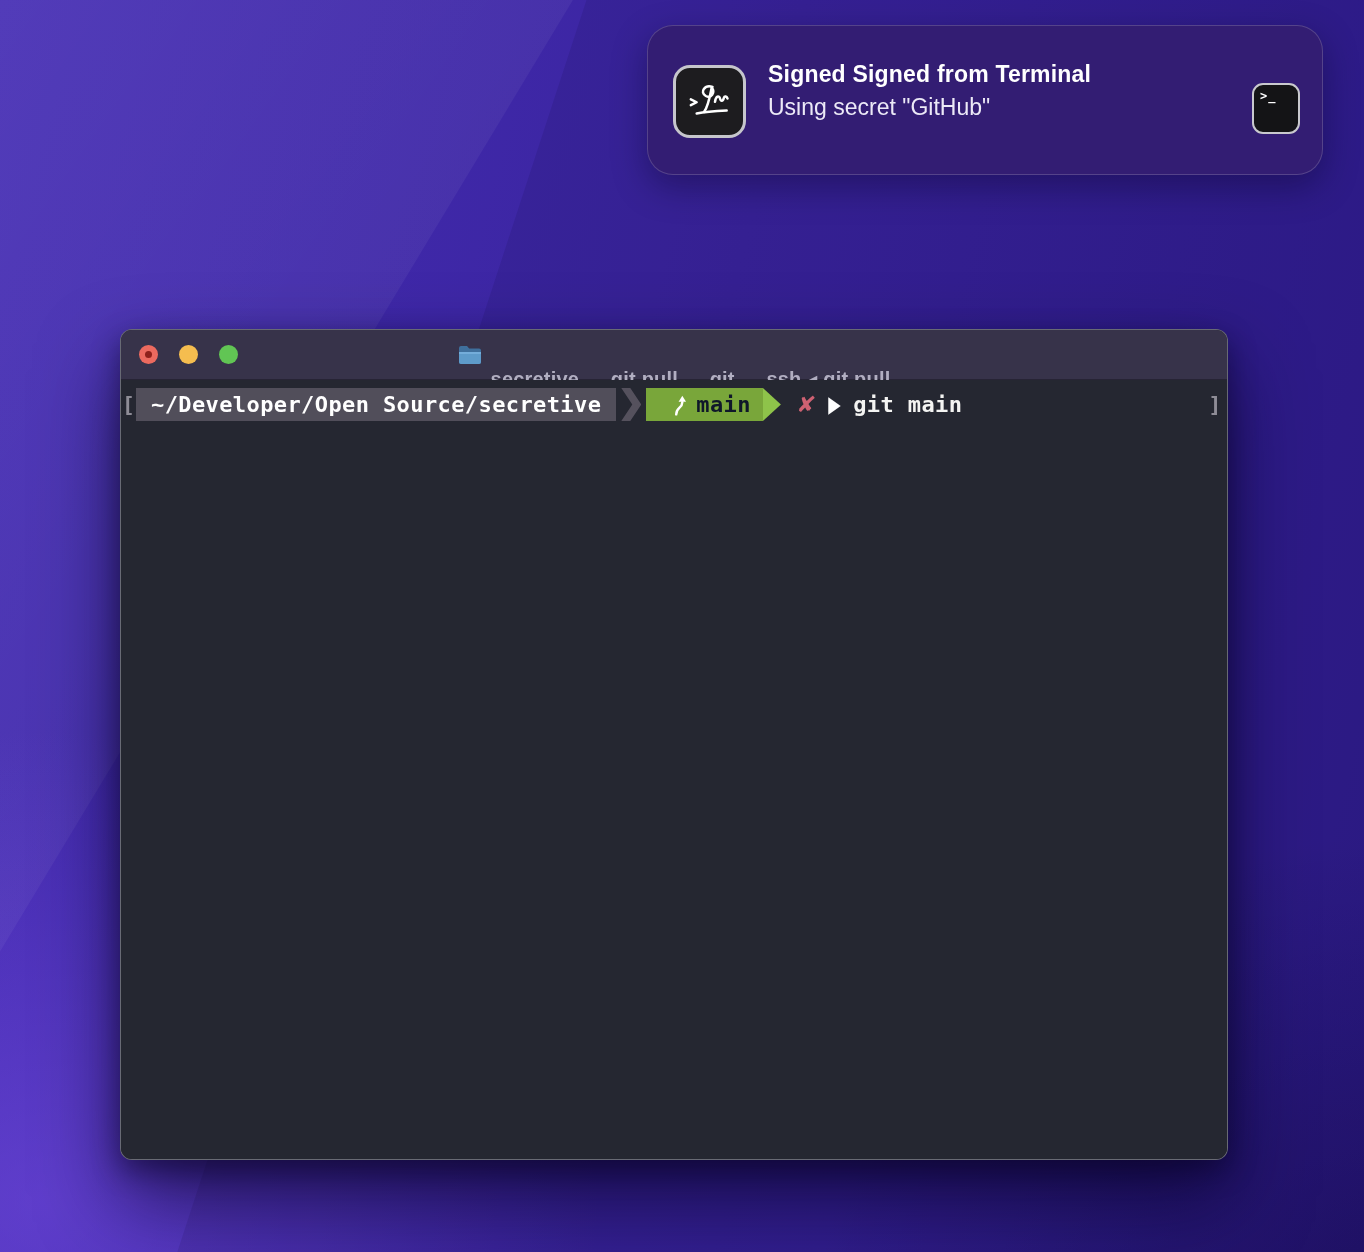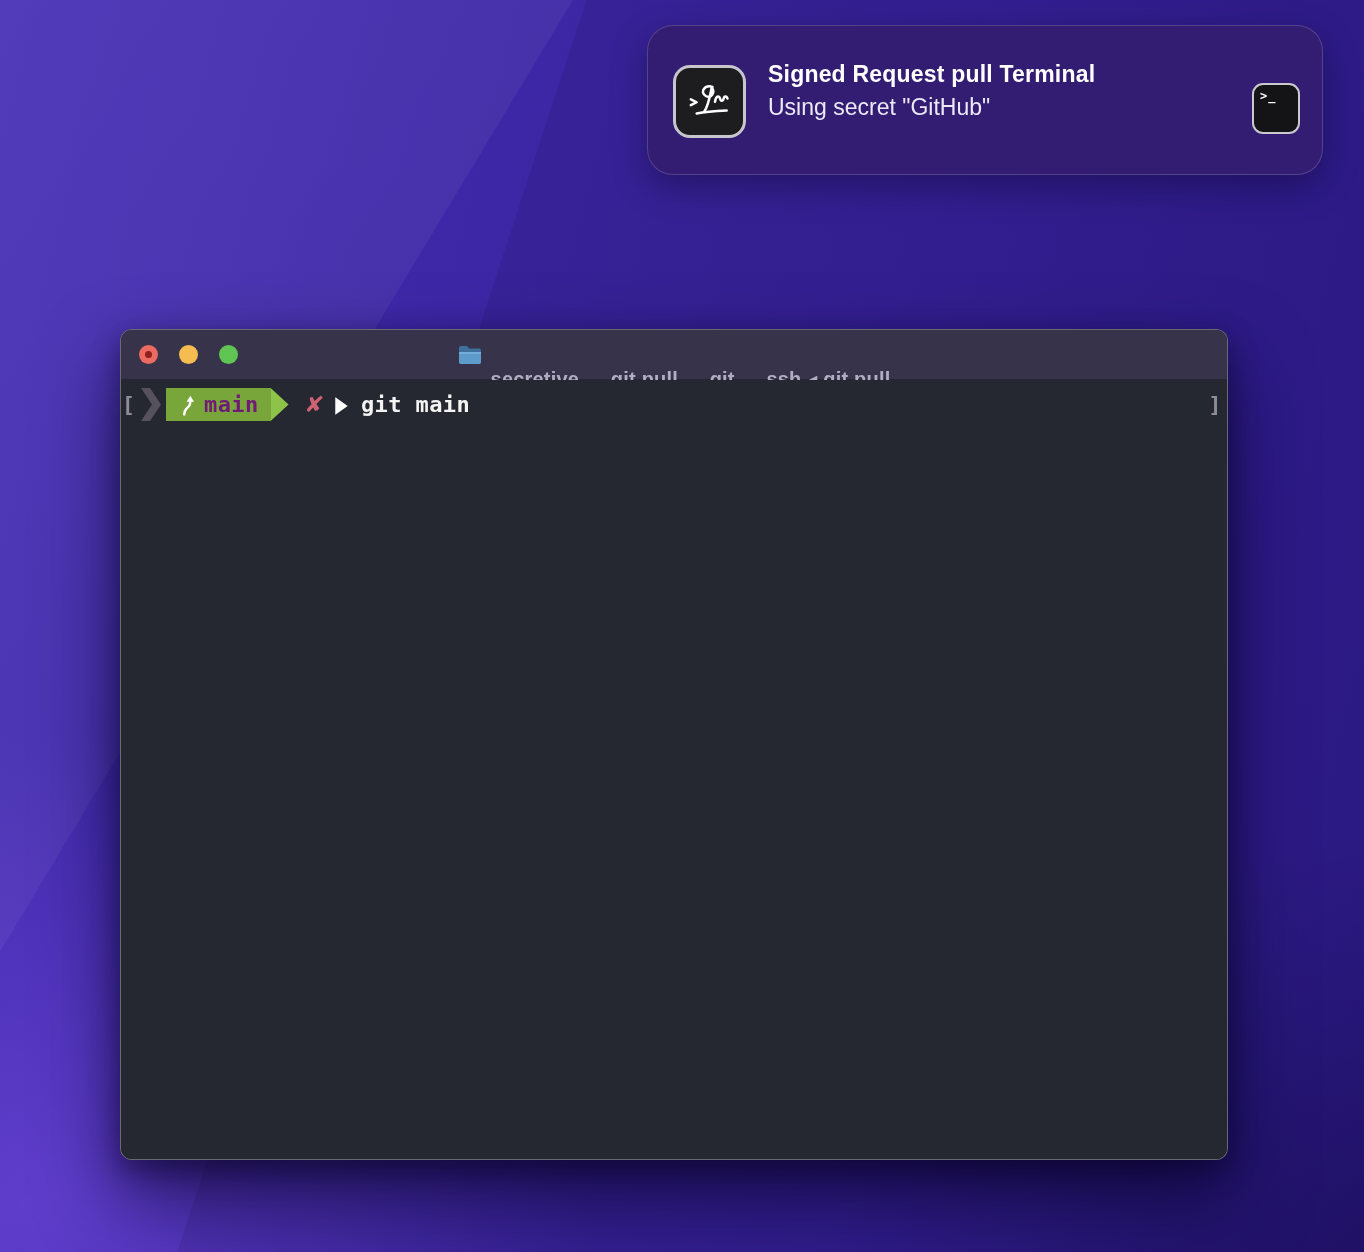--- a/index.html
+++ b/index.html
@@ -63,21 +63,21 @@
   .content{flex:1 1 auto;position:relative;background:#252731;padding-top:8px;}
   .prompt-row{height:33px;display:flex;align-items:center;position:relative;}
   .mono{font:700 22px/33px "DejaVu Sans Mono","Liberation Mono",monospace;letter-spacing:.4px;}
   .bracket{color:#8e8c96;flex:0 0 auto;}
   .bracket.left{width:15px;text-align:center;}
   .bracket.right{position:absolute;right:5px;top:0;}
   .seg{height:33px;display:flex;align-items:center;}
   .seg.path{background:#514e5a;color:#ffffff;padding:0 15px;}
   .pl-chevron{width:20px;height:33px;background:#55515d;margin:0 5px;flex:0 0 auto;
     clip-path:polygon(0 0,45% 0,100% 50%,45% 100%,0 100%,55% 50%);}
-  .seg.branch{background:#79a63a;color:#701a75;padding:0 12px 0 14px;gap:9px;}
+  .seg.branch{background:#79a63a;color:#0f172a;padding:0 12px 0 26px;gap:9px;}
   .branch-cap{width:18px;height:33px;background:#8ec34a;flex:0 0 auto;
     clip-path:polygon(0 0,100% 50%,0 100%);}
   .err{font-family:"DejaVu Sans",sans-serif;font-weight:700;font-size:22px;
     color:#ce6172;margin:0 6px 0 16px;transform:skewX(-8deg);}
   .caret{font-family:"DejaVu Sans",sans-serif;font-size:17px;color:#ffffff;
     transform:scaleY(1.35) scaleX(.95);margin:0 12px 0 6px;}
   .cmd{color:#f4f4f2;}
 </style>
 </head>
 <body>
@@ -92,21 +92,21 @@
     <svg width="50" height="50" viewBox="0 0 60 60">
       <g fill="none" stroke="#ffffff" stroke-width="3" stroke-linecap="round" stroke-linejoin="round">
         <path d="M7 28 L14 31.5 L7 35"></path>
         <path d="M33 13 C24 10 17 19 25 24 C31 27.5 37 20 32 14 C30 24 28 36 23 43"></path>
         <path d="M36 31 C37 24 41 23 42 27 C42.8 30.5 45.5 30.5 46.5 26.5 C47.5 23.5 50 24.5 51 27"></path>
         <path d="M14 45 C26 42.5 38 42 50 41.5"></path>
       </g>
     </svg>
   </div>
   <div class="notif-text">
-    <div class="notif-title">Signed Request pull Terminal</div>
+    <div class="notif-title">Signed Signed from Terminal</div>
     <div class="notif-subtitle">Using secret "GitHub"</div>
   </div>
   <div class="notif-mini">
     <span class="mini-glyph">&gt;_</span>
   </div>
 </div>
 
 <div class="window">
   <div class="titlebar">
     <div class="lights">
@@ -120,20 +120,21 @@
         <path d="M1 7 H23 V17 a2 2 0 0 1 -2 2 H3 a2 2 0 0 1 -2-2 Z" fill="#5e9bca"></path>
         <path d="M1 7 H23 V9 H1 Z" fill="#74adda"></path>
       </svg>
       <span class="label">secretive — git pull — git — ssh ◂ git pull</span>
     </div>
   </div>
 
   <div class="content">
     <div class="prompt-row mono">
       <span class="bracket left">[</span>
+      <span class="seg path">~/Developer/Open Source/secretive</span>
       <span class="pl-chevron"></span>
       <span class="seg branch">
         <svg width="15" height="22" viewBox="0 0 16 22">
           <path d="M4.5 21 C4.5 13 11 14.5 11 8" fill="none" stroke="#ffffff" stroke-width="2.6" stroke-linecap="round"></path>
           <path d="M7 7.5 L11 1 L15 7.5 Z" fill="#ffffff"></path>
         </svg>
         <span>main</span>
       </span>
       <span class="branch-cap"></span>
       <span class="err">✘</span>

